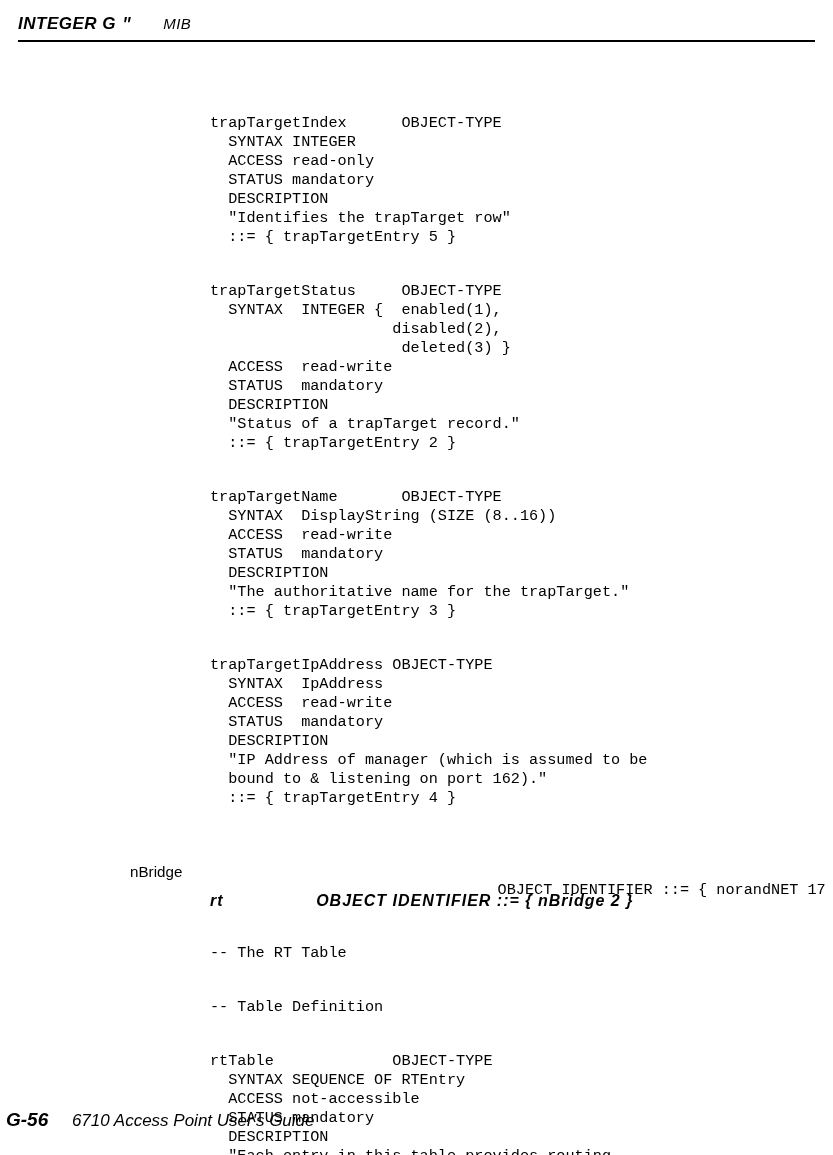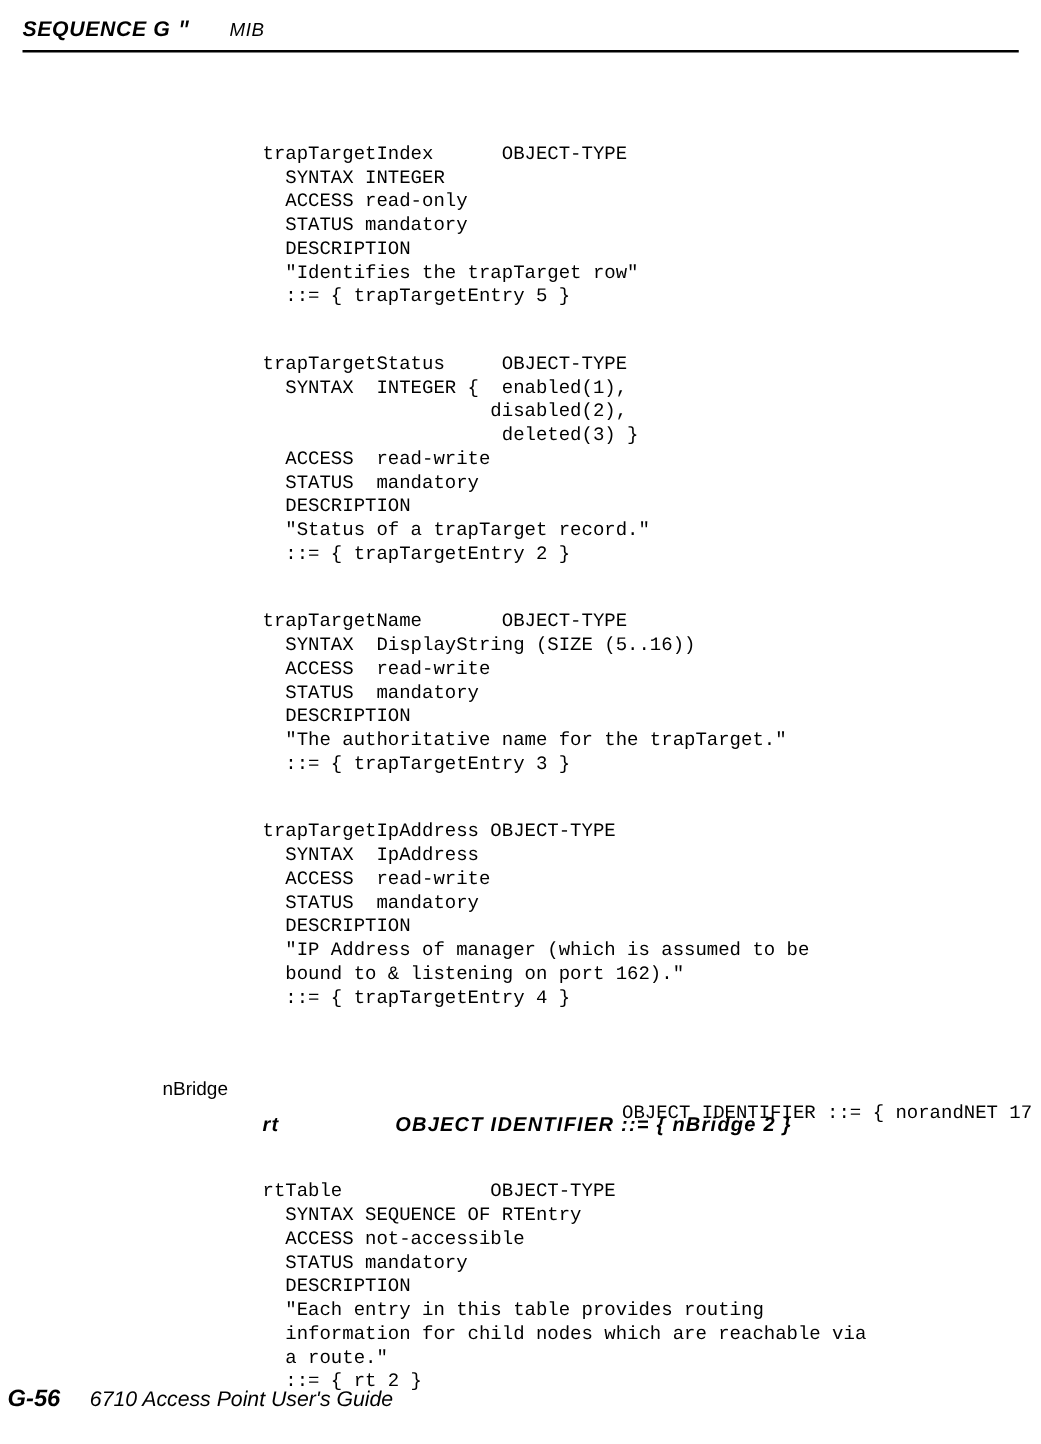--- a/index.html
+++ b/index.html
@@ -76,21 +76,21 @@
     font-size: 19px;
   }
   .quote-bullet {
     font-family: "Courier New", monospace;
   }
 </style>
 </head>
 <body>
 
 <div class="header-row">
-  <span>SEQUENCE G</span>
+  <span>INTEGER G</span>
   <span class="quote-bullet">"</span>
   <span class="header-section">MIB</span>
 </div>
 <div class="hr-top"></div>
 
 <div class="content">
 <div class="block">trapTargetIndex      OBJECT-TYPE
   SYNTAX INTEGER
   ACCESS read-only
   STATUS mandatory
@@ -100,39 +100,41 @@
 <div class="block">trapTargetStatus     OBJECT-TYPE
   SYNTAX  INTEGER {  enabled(1),
                     disabled(2),
                      deleted(3) }
   ACCESS  read-write
   STATUS  mandatory
   DESCRIPTION
   "Status of a trapTarget record."
   ::= { trapTargetEntry 2 }</div>
 <div class="block">trapTargetName       OBJECT-TYPE
-  SYNTAX  DisplayString (SIZE (5..16))
+  SYNTAX  DisplayString (SIZE (8..16))
   ACCESS  read-write
   STATUS  mandatory
   DESCRIPTION
   "The authoritative name for the trapTarget."
   ::= { trapTargetEntry 3 }</div>
 <div class="block">trapTargetIpAddress OBJECT-TYPE
   SYNTAX  IpAddress
   ACCESS  read-write
   STATUS  mandatory
   DESCRIPTION
   "IP Address of manager (which is assumed to be
   bound to &amp; listening on port 162)."
   ::= { trapTargetEntry 4 }</div>
 <div class="block" style="position:relative; height:19px; margin-bottom:10px;">
   <span class="left-label" style="left:-80px;">nBridge</span>
   <span style="position:absolute; left:160px;">              OBJECT IDENTIFIER ::= { norandNET 17 }</span>
 </div>
 <div class="rt-heading">rt                 OBJECT IDENTIFIER ::= { nBridge 2 }</div>
+<div class="block">-- The RT Table</div>
+<div class="block">-- Table Definition</div>
 <div class="block">rtTable             OBJECT-TYPE
   SYNTAX SEQUENCE OF RTEntry
   ACCESS not-accessible
   STATUS mandatory
   DESCRIPTION
   "Each entry in this table provides routing
   information for child nodes which are reachable via
   a route."
   ::= { rt 2 }</div>
 </div>

